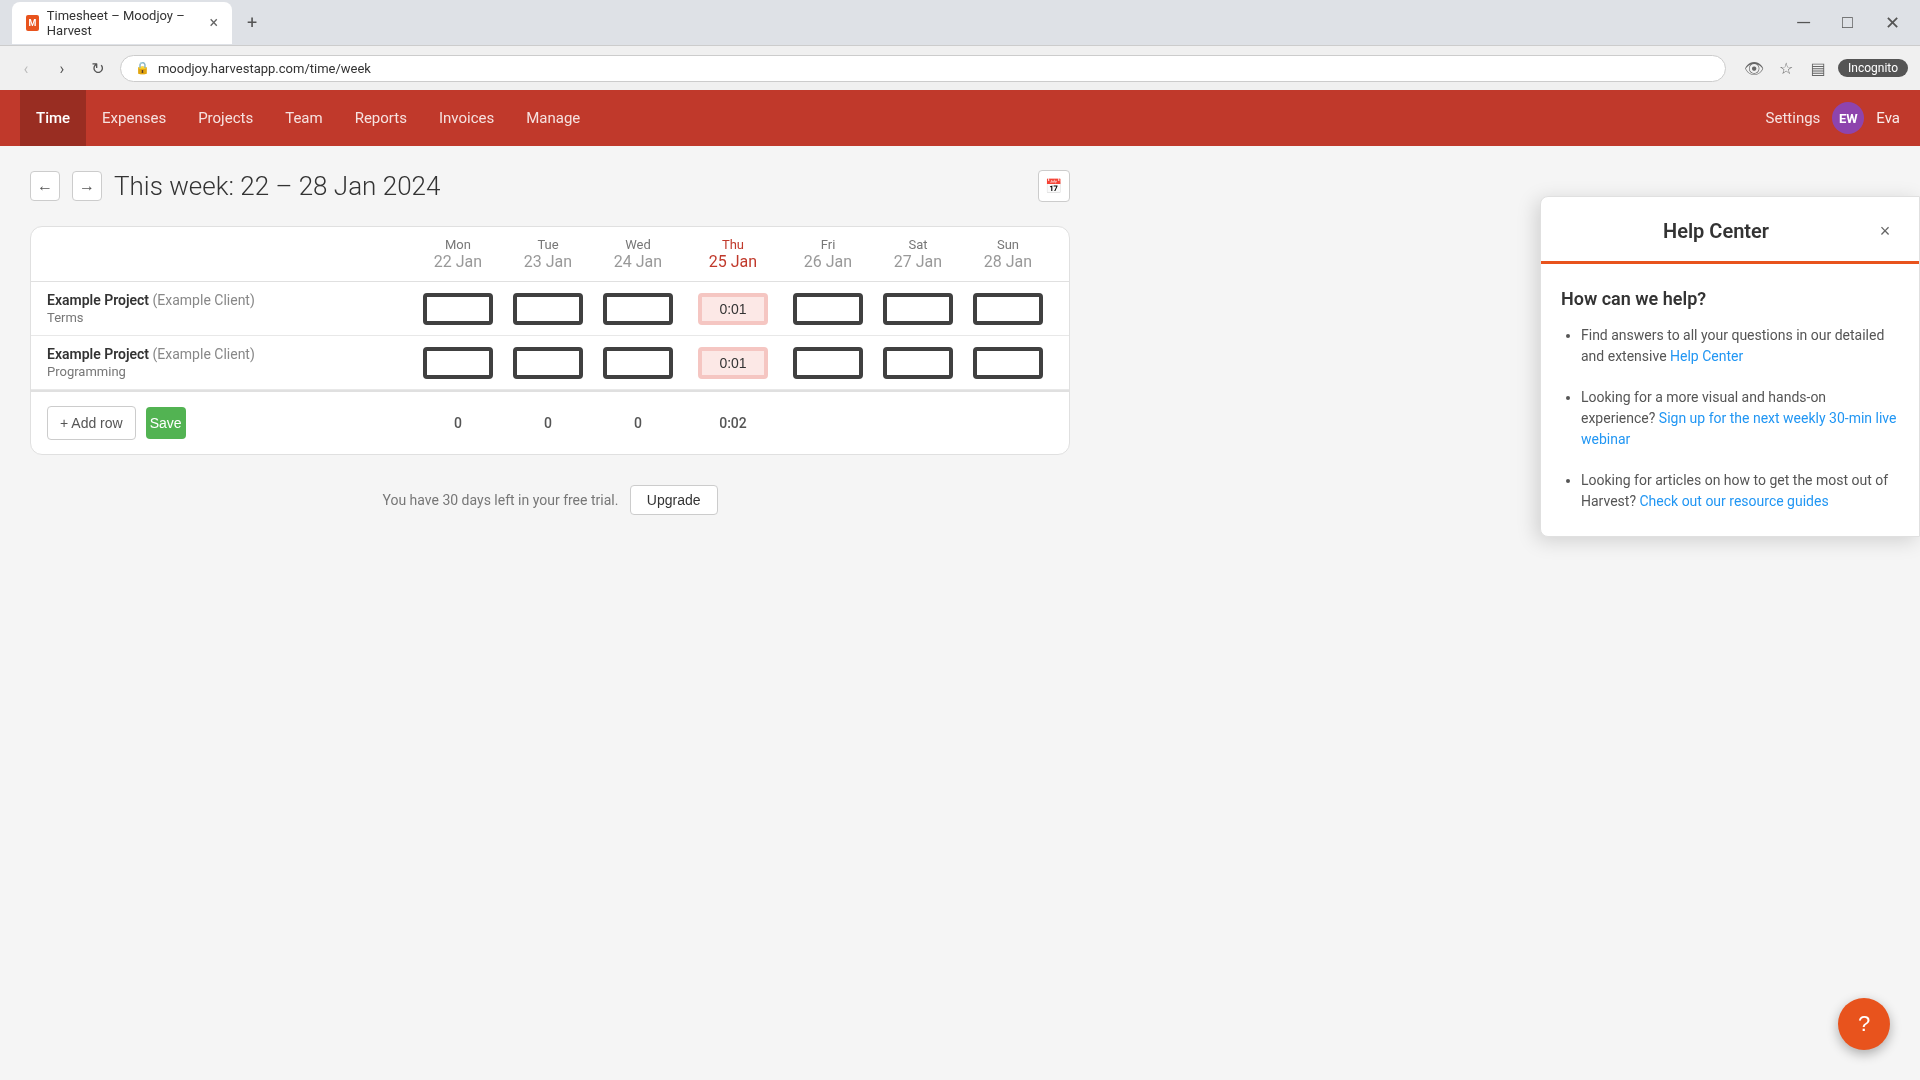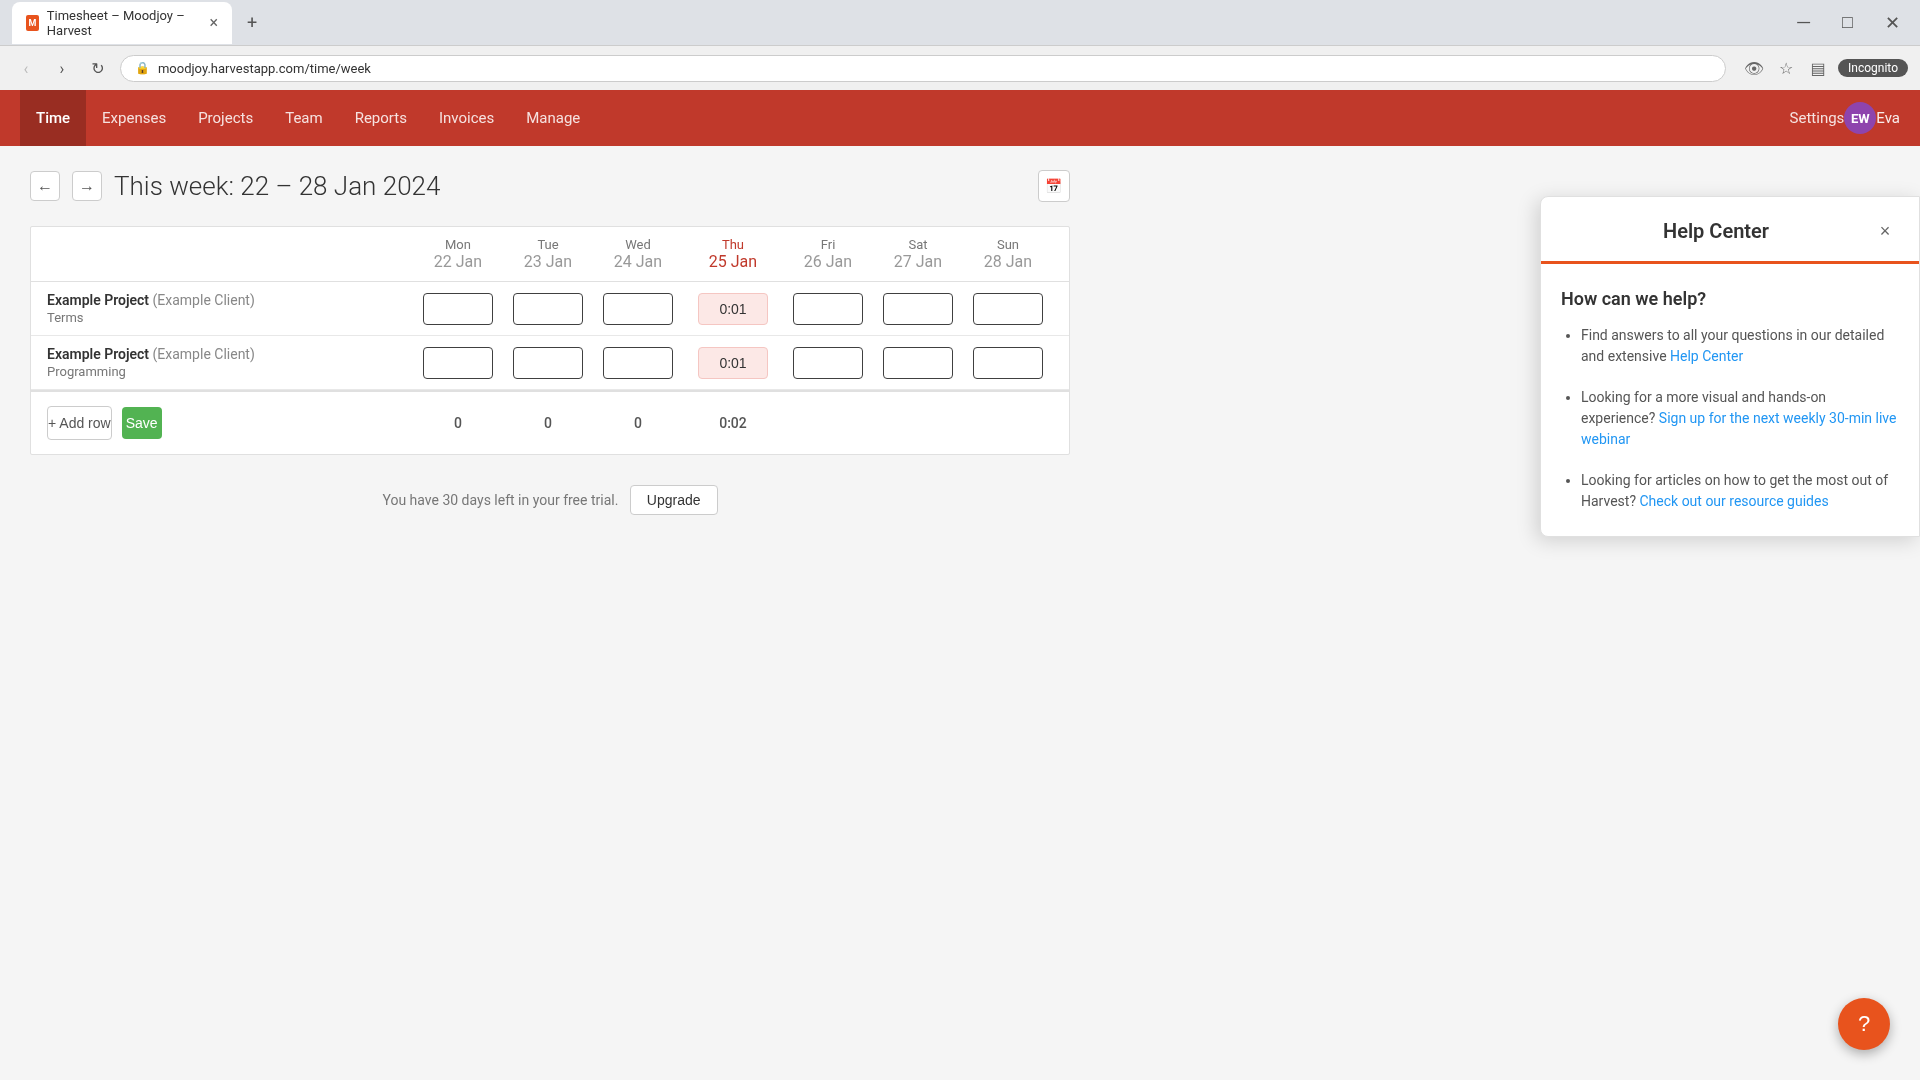--- a/index.html
+++ b/index.html
@@ -23,55 +23,55 @@
     .incognito-badge { background: #555; color: white; border-radius: 12px; padding: 2px 10px; font-size: 12px; }
 
     
     .app { min-height: calc(1080px - 90px); background: #f5f5f5; }
 
     
     .top-nav { background: #c0392b; height: 56px; display: flex; align-items: center; padding: 0 20px; }
     .nav-links { display: flex; align-items: center; height: 100%; }
     .nav-link { color: rgba(255,255,255,0.85); padding: 0 16px; height: 56px; display: flex; align-items: center; font-size: 15px; cursor: pointer; text-decoration: none; }
     .nav-link.active { background: rgba(0,0,0,0.2); color: white; font-weight: 500; }
-    .nav-right { margin-left: auto; display: flex; align-items: center; }
+    .nav-right { margin-left: auto; display: flex; align-items: center; gap: 12px; }
     .settings-link { color: rgba(255,255,255,0.85); font-size: 15px; cursor: pointer; }
     .user-avatar { width: 32px; height: 32px; border-radius: 50%; background: #8e44ad; display: flex; align-items: center; justify-content: center; color: white; font-size: 13px; font-weight: bold; }
     .user-name { color: rgba(255,255,255,0.9); font-size: 15px; cursor: pointer; }
 
     
     .main-content { padding: 24px 30px; max-width: 1100px; }
 
     
     .week-header { display: flex; align-items: center; gap: 12px; margin-bottom: 24px; }
     .week-nav-btn { width: 30px; height: 30px; border: 1px solid #ccc; border-radius: 4px; background: white; display: flex; align-items: center; justify-content: center; cursor: pointer; color: #555; font-size: 16px; }
     .week-title { font-size: 26px; font-weight: 300; color: #333; }
     .calendar-icon { width: 32px; height: 32px; border: 1px solid #ccc; border-radius: 4px; background: white; display: flex; align-items: center; justify-content: center; cursor: pointer; margin-left: auto; color: #555; }
 
     
-    .timesheet-container { background: white; border-radius: 2px; border: 1px solid #e0e0e0; overflow: hidden; }
+    .timesheet-container { background: white; border-radius: 12px; border: 1px solid #e0e0e0; overflow: hidden; }
     .timesheet-header { display: grid; grid-template-columns: 1fr 90px 90px 90px 100px 90px 90px 90px; padding: 10px 16px; border-bottom: 1px solid #e0e0e0; }
     .day-col { display: flex; flex-direction: column; align-items: center; }
     .day-name { font-size: 13px; color: #777; }
     .day-date { font-size: 16px; color: #999; }
     .day-name.today { color: #c0392b; }
     .day-date.today { color: #c0392b; }
     .timesheet-row { display: grid; grid-template-columns: 1fr 90px 90px 90px 100px 90px 90px 90px; padding: 10px 16px; border-bottom: 1px solid #e8e8e8; align-items: center; }
     .timesheet-row:last-child { border-bottom: none; }
     .project-info { }
     .project-task { color: #777; font-size: 13px; margin-top: 2px; }
     .time-cell { display: flex; justify-content: center; }
-    .time-input { width: 70px; height: 32px; border: 1px solid #404040; border-radius: 4px; text-align: center; font-size: 14px; color: #333; background: white; }
+    .time-input { width: 70px; height: 32px; border: 4px solid #404040; border-radius: 4px; text-align: center; font-size: 14px; color: #333; background: white; }
     .time-input.today-col { background: #fce8e6; border-color: #f5c6c2; }
     .time-total { text-align: center; font-size: 14px; color: #555; font-weight: 500; }
 
     
     .timesheet-footer { display: grid; grid-template-columns: 1fr 90px 90px 90px 100px 90px 90px 90px; padding: 14px 16px; align-items: center; border-top: 2px solid #e0e0e0; }
     .footer-actions { display: flex; gap: 10px; align-items: center; }
-    .add-row-btn { padding: 8px 0; border: 1px solid #ccc; border-radius: 4px; background: white; cursor: pointer; font-size: 14px; color: #555; }
+    .add-row-btn { padding: 8px 12px; border: 1px solid #ccc; border-radius: 4px; background: white; cursor: pointer; font-size: 14px; color: #555; }
     .save-btn { padding: 8px 4px; border: none; border-radius: 4px; background: #52b352; color: white; cursor: pointer; font-size: 14px; font-weight: 500; }
 
     
     .trial-banner { text-align: center; padding: 30px; color: #777; font-size: 14px; }
     .upgrade-btn { padding: 6px 16px; border: 1px solid #ccc; border-radius: 4px; background: white; cursor: pointer; font-size: 14px; color: #333; margin-left: 8px; }
 
     
     .page-footer { text-align: center; padding: 20px; color: #aaa; }
     .harvest-logo { font-size: 20px; color: #bbb; letter-spacing: -1px; margin-bottom: 8px; }
     .footer-links { display: flex; justify-content: center; gap: 20px; }

